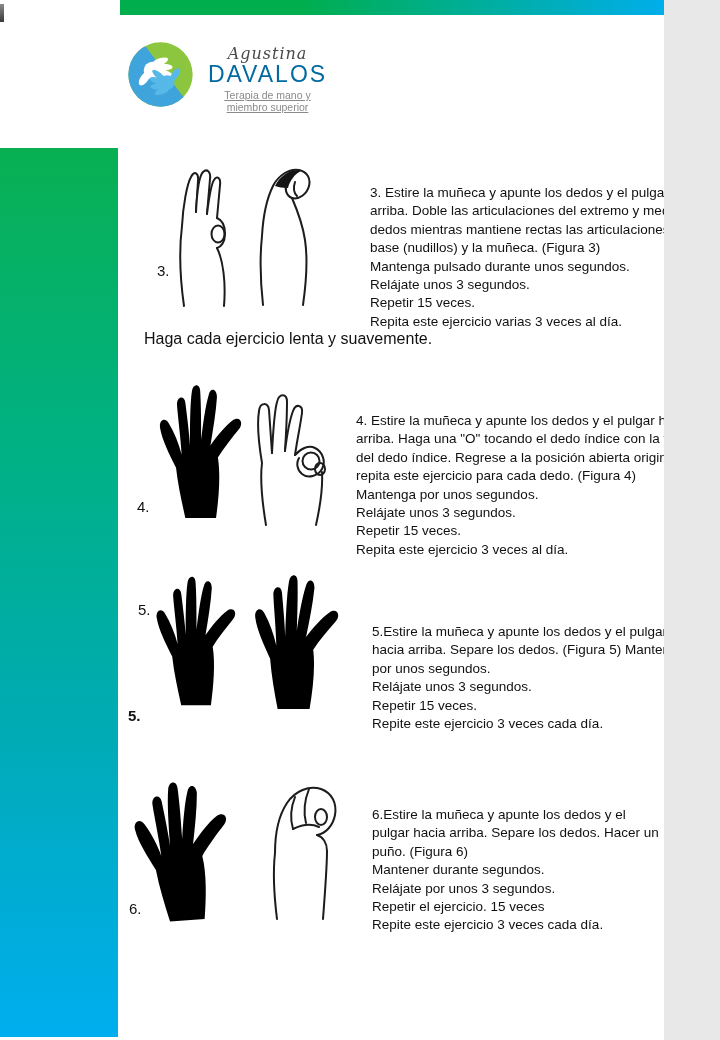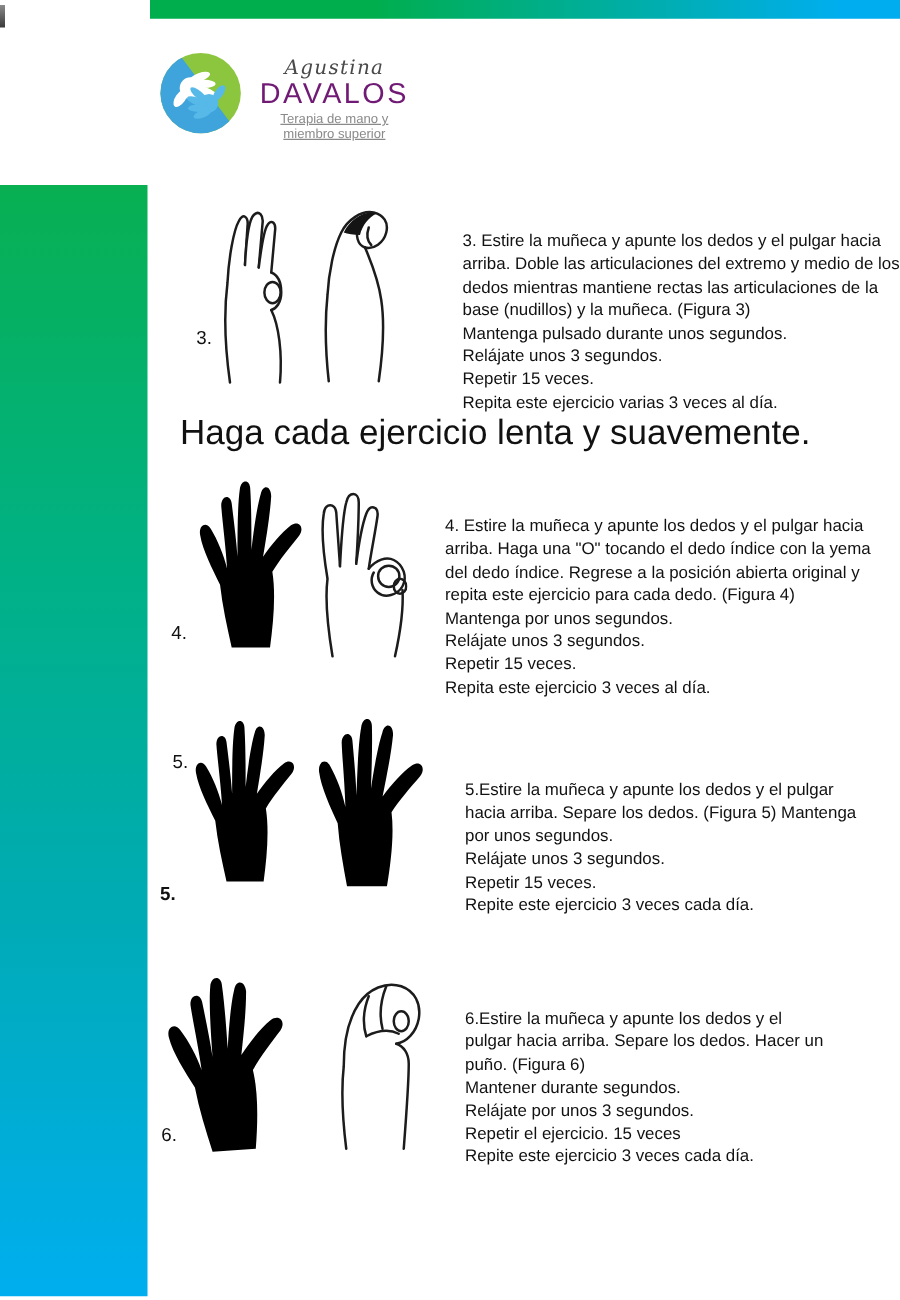--- a/index.html
+++ b/index.html
@@ -1,44 +1,44 @@
 <!DOCTYPE html>
 <html><head>
 <meta charset="utf-8">
 <style>
   html,body{margin:0;padding:0;background:#e8e8e8;}
-  .page{position:relative;width:720px;height:1040px;background:#fff;overflow:hidden;
+  .page{position:relative;width:664px;height:1040px;background:#fff;overflow:hidden;
         font-family:"Liberation Sans",sans-serif;color:#1a1a1a;}
   
   .top-bar{position:absolute;left:120px;top:0;width:600px;height:15px;
            background:linear-gradient(90deg,#00AE4E 0%,#00AE4E 30%,#00AEEF 92%);}
   .corner-mark{position:absolute;left:0;top:4px;width:4px;height:18px;
                background:linear-gradient(180deg,#8a8a8a,#3a3a3a);}
   .side-col{position:absolute;left:0;top:148px;width:118px;height:889px;
             background:linear-gradient(180deg,#08B052 0%,#00B186 35%,#00ABB4 65%,#00AEEF 100%);}
   
   .logo{position:absolute;left:127px;top:41px;width:67px;height:67px;}
   .brand-text{position:absolute;left:205px;top:44px;width:125px;text-align:center;}
   .script{font-family:"DejaVu Serif",serif;font-style:italic;font-size:16px;color:#4a4a4a;
           letter-spacing:1px;}
-  .surname{font-size:23px;color:#701a75;letter-spacing:2px;line-height:22px;margin-top:0px;}
+  .surname{font-size:23px;color:#0369a1;letter-spacing:2px;line-height:22px;margin-top:0px;}
   .tagline{font-size:10.5px;color:#8a8a8a;line-height:12px;text-decoration:underline;}
   .tagline:nth-of-type(3){margin-top:4px;}
   .urls{position:absolute;right:36px;top:55px;text-align:right;font-size:13px;
         color:#c3c3c3;line-height:19px;}
   
   .fig{position:absolute;}
   .fig path,.fig ellipse,.fig circle{fill:none;stroke:#1c1c1c;stroke-width:2;
         stroke-linecap:round;stroke-linejoin:round;}
   .fig .flesh{fill:#fff;}
   .fig .ink{fill:#141414;stroke:none;}
   .fig-label{position:absolute;font-size:15px;color:#111;}
   .fig-label.bold{font-weight:bold;}
   .ex-text{position:absolute;font-size:13.5px;line-height:18.4px;white-space:pre;color:#111;margin-top:32px;}
-  .heading{position:absolute;left:144px;top:330px;margin:0;font-size:28px;
+  .heading{position:absolute;left:144px;top:330px;margin:0;font-size:16px;
            font-weight:400;color:#111;white-space:nowrap;}
 </style>
 </head>
 <body>
 
 <div class="page">
 
   <svg width="0" height="0" style="position:absolute">
     <defs>
       <g id="spreadHand">

